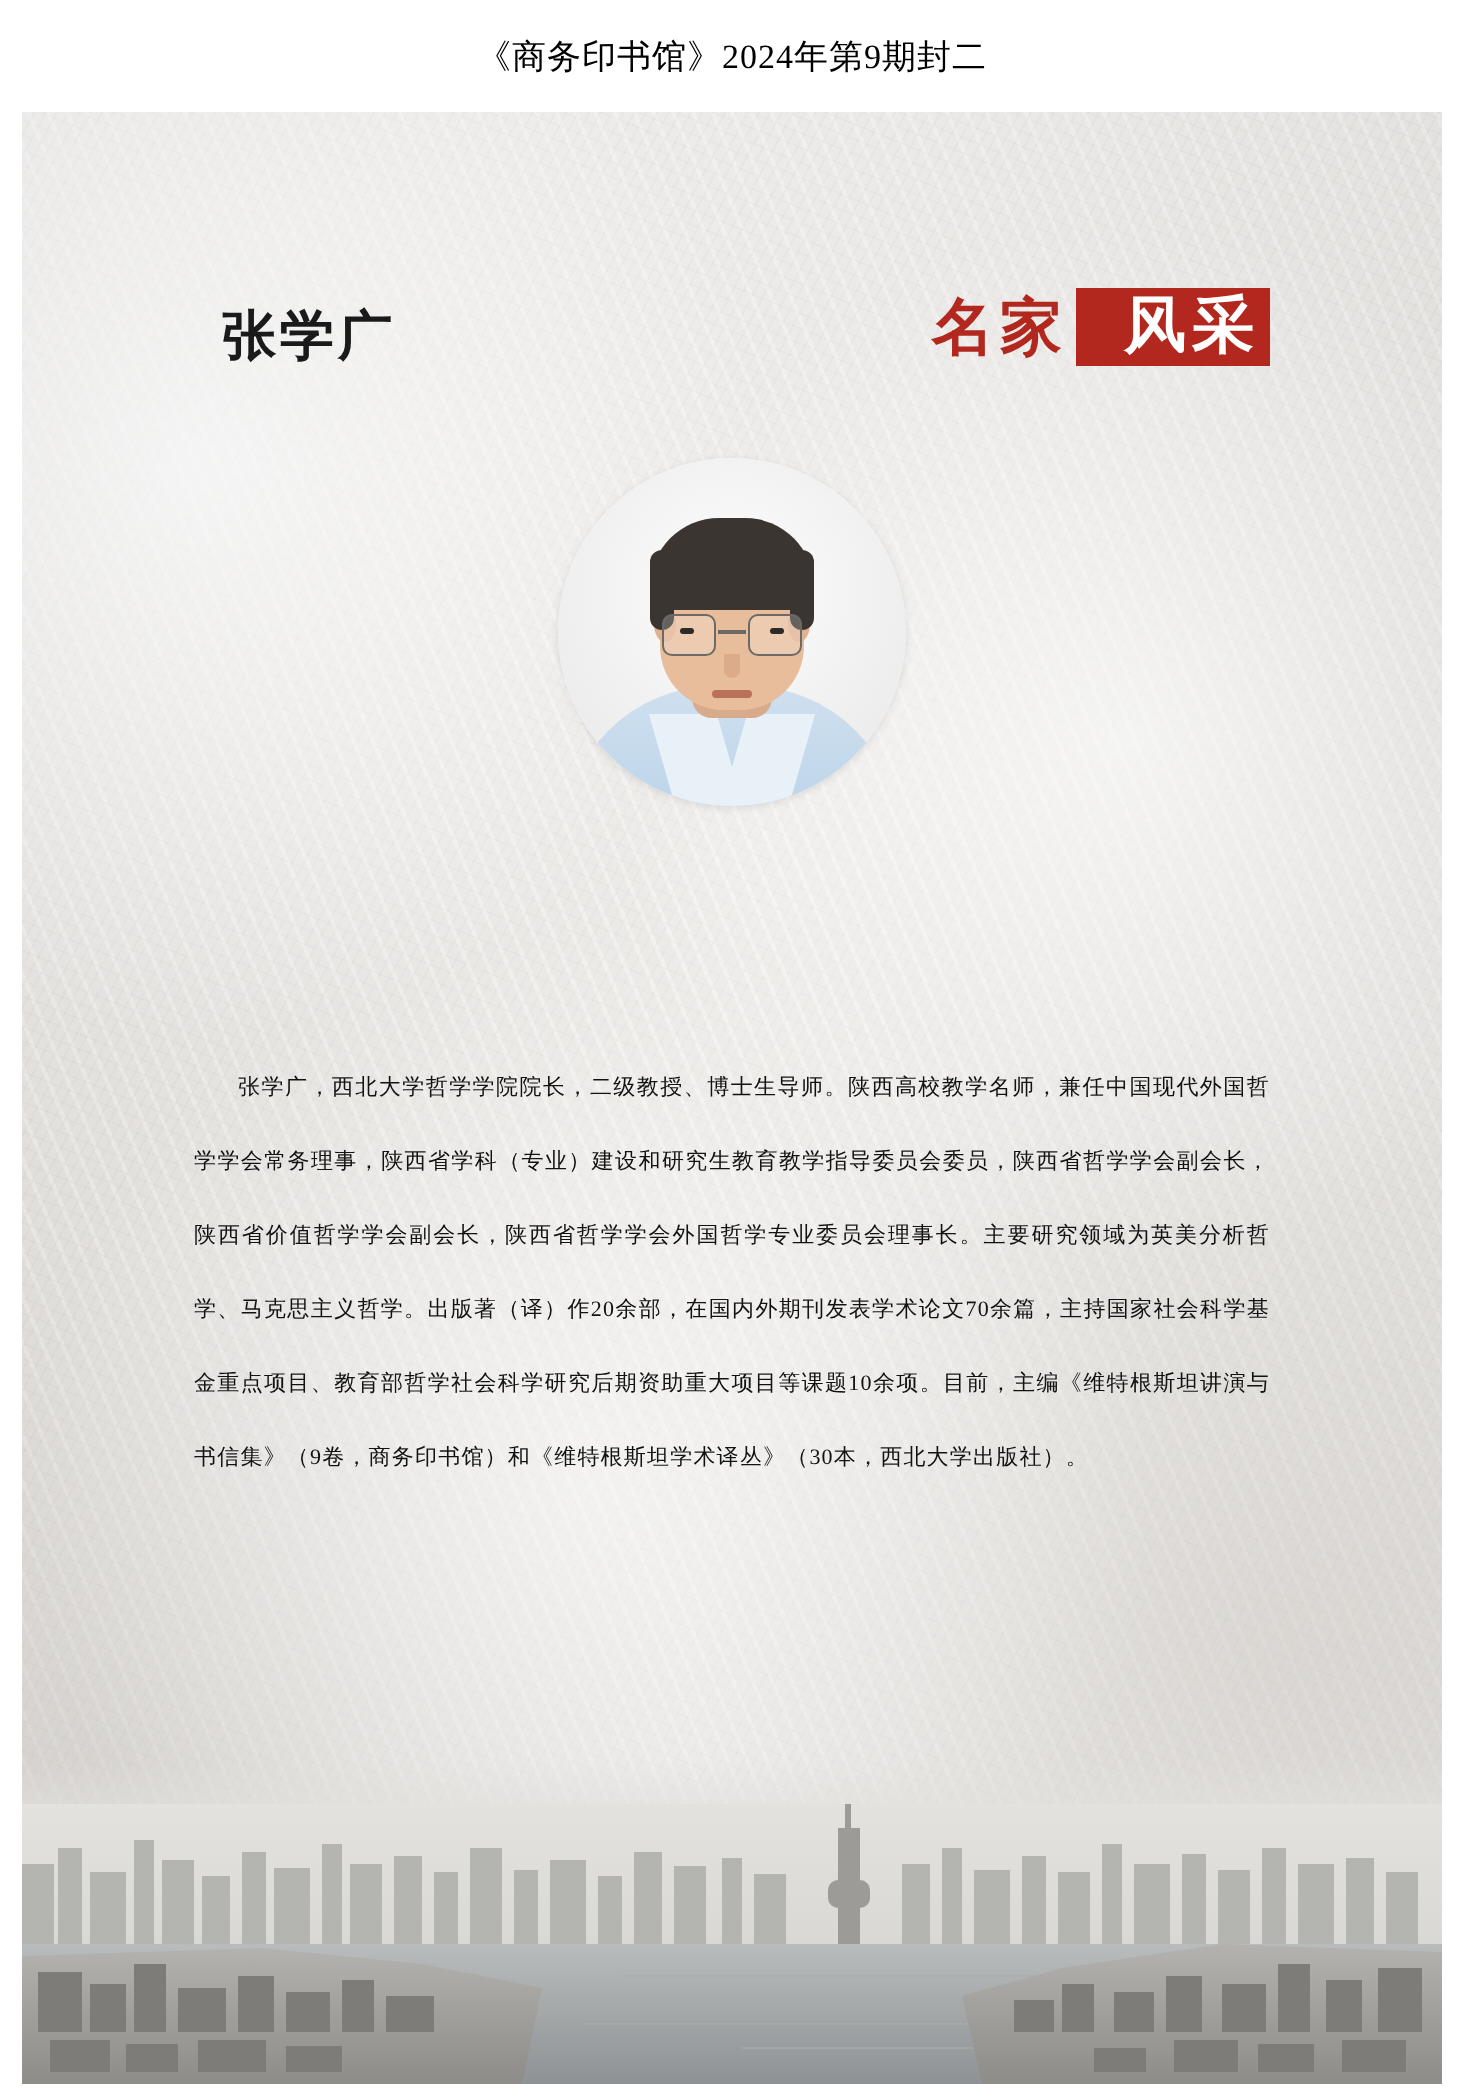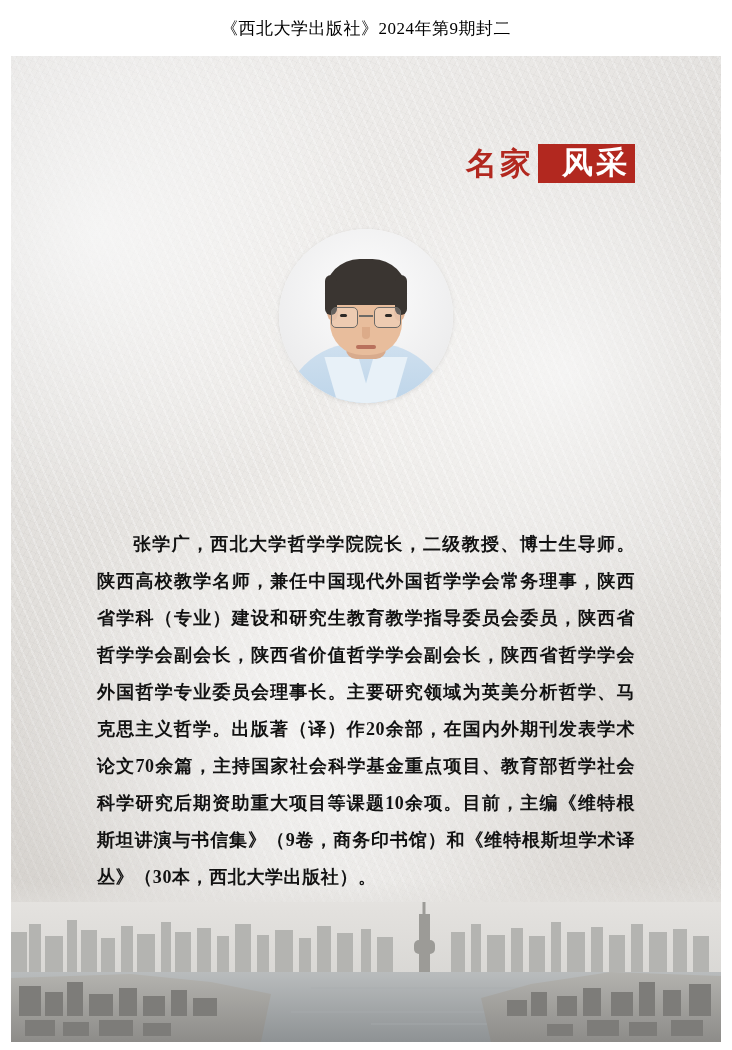--- a/index.html
+++ b/index.html
@@ -183,29 +183,29 @@
   .p-nose { position:absolute; top: 98px; left: 50%; transform:translateX(-50%); width: 8px; height: 12px; background:#dcab89; border-radius: 0 0 6px 6px; }
   .p-mouth { position:absolute; top: 116px; left: 50%; transform: translateX(-50%); width: 20px; height: 4px; background:#b9715c; border-radius: 3px; }
 
   
   .bio {
     position: absolute;
     left: 86px;
     right: 86px;
     top: 470px;
     font-family: "Liberation Serif", "DejaVu Serif", serif;
-    font-size: 18px;
+    font-size: 11px;
     line-height: 37px;
     color: #121212;
     text-align: justify;
     text-justify: inter-ideograph;
     letter-spacing: 0.6px;
     text-indent: 2em;
     z-index: 4;
-    font-weight: bold;
+    font-weight: normal;
   }
 
   
   .cityscape {
     position: absolute;
     left: 0; right: 0; bottom: 0;
     height: 140px;
     z-index: 3;
     overflow: hidden;
   }
@@ -218,25 +218,26 @@
     height: 34px;
     z-index: 3;
     background: linear-gradient(180deg, rgba(233,231,228,0) 0%, rgba(226,224,221,0.85) 100%);
     pointer-events: none;
   }
 </style>
 </head>
 <body>
 
 <div class="page-header">
-  <span>《西北大学出版社》2024年第9期封二</span>
+  <span>《商务印书馆》2024年第9期封二</span>
 </div>
 
 <div class="cover">
 
+  <div class="person-name">张学广</div>
 
   <div class="column-badge">
     <span class="bg-plain">名家</span>
     <span class="bg-boxed">风采</span>
   </div>
 
   <div class="portrait-wrap">
     <div class="portrait">
       <div class="p-bg"></div>
       <div class="p-shoulders"></div>

